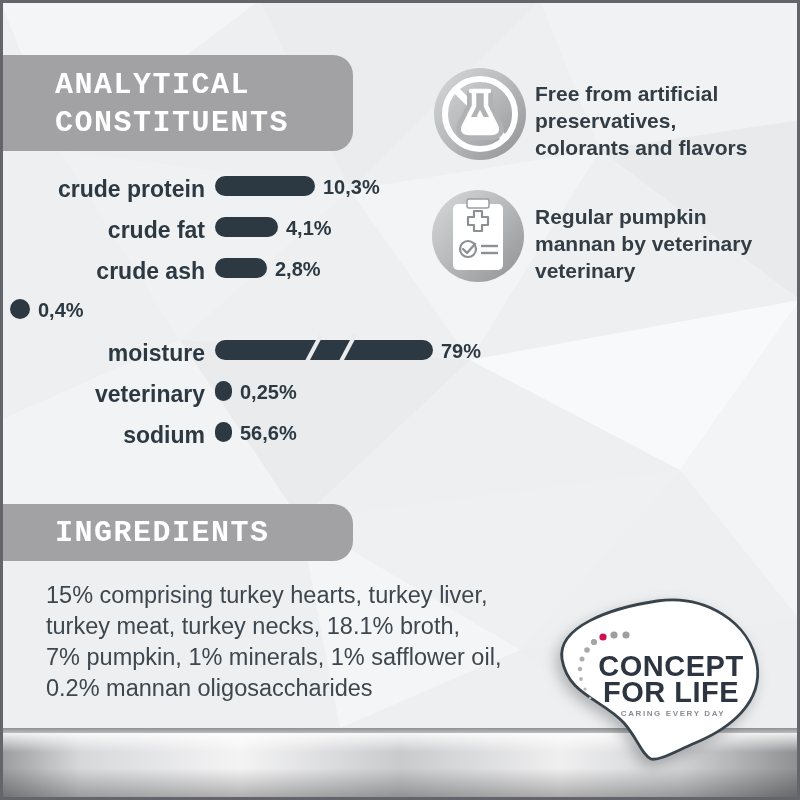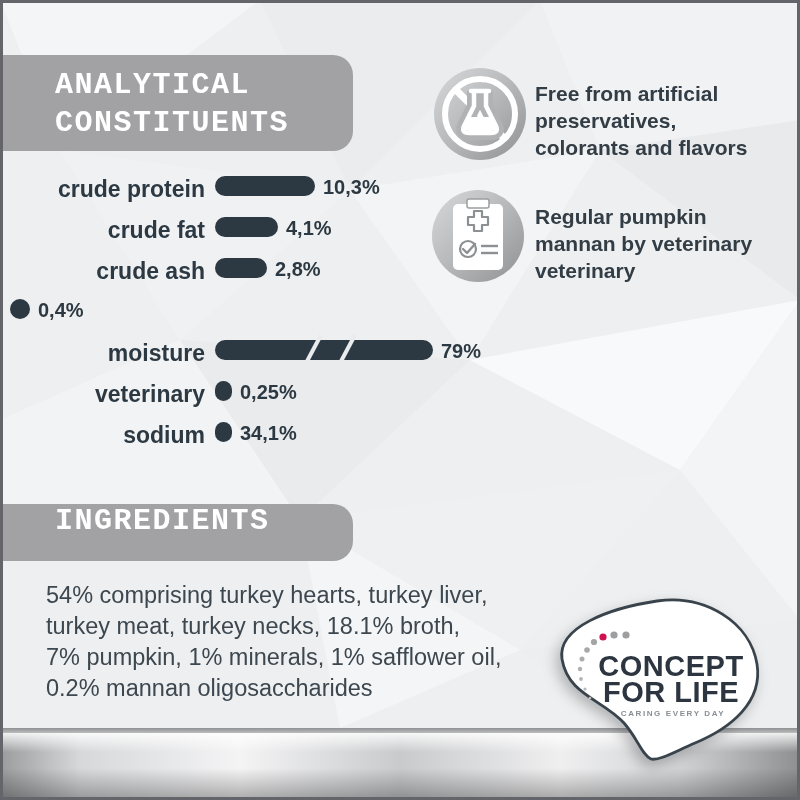--- a/index.html
+++ b/index.html
@@ -12,21 +12,21 @@
   }
   .bg-pattern{position:absolute;left:0;top:0;z-index:0;}
 
   
   .hdr{
     position:absolute;left:0;background:var(--block,#a2a2a4);
     border-radius:0 20px 20px 0;color:#ffffff;font-weight:bold;
     letter-spacing:1.5px;z-index:5;padding-left:55px;font-family:Liberation Mono, monospace;
   }
   .hdr1{top:55px;width:353px;height:96px;font-size:30px;line-height:38px;padding-top:11px;}
-  .hdr2{top:504px;width:353px;height:57px;font-size:30px;display:flex;}
+  .hdr2{top:504px;width:353px;height:57px;font-size:30px;display:flex;align-items:center;}
 
   
   .chart{position:absolute;left:0;top:176px;z-index:5;}
   .crow{display:flex;height:41px;}
   .clabel{width:205px;text-align:right;font-weight:bold;font-size:23px;color:var(--ink);}
   .cbar{
     position:relative;height:20px;margin-left:10px;border-radius:10px;
     background:var(--ink);flex:0 0 auto;
   }
   .slash{
@@ -125,21 +125,21 @@
       <span class="cval">79%</span>
     </div>
     <div class="crow">
       <span class="clabel">veterinary</span>
       <div class="cbar" style="width: 17px;"></div>
       <span class="cval">0,25%</span>
     </div>
     <div class="crow">
       <span class="clabel">sodium</span>
       <div class="cbar" style="width: 17px;"></div>
-      <span class="cval">34,1%</span>
+      <span class="cval">56,6%</span>
     </div>
   </div>
 
   <svg class="badge-icon" style="left:433px;top:67px;" width="94" height="94" viewBox="-47 -47 94 94">
     <defs>
       <linearGradient id="silver1" x1="0" y1="0" x2="1" y2="1">
         <stop offset="0" stop-color="#d8d9da"></stop>
           <stop offset="0.55" stop-color="#b3b4b6"></stop>
           <stop offset="1" stop-color="#8f9193"></stop>
       </linearGradient>
@@ -183,21 +183,21 @@
     <div>Regular pumpkin</div>
     <div>mannan by veterinary</div>
     <div>veterinary</div>
   </div>
 
   <div class="hdr hdr2">
     <span>INGREDIENTS</span>
   </div>
 
   <div class="ing-text">
-    <div>54% comprising turkey hearts, turkey liver,</div>
+    <div>15% comprising turkey hearts, turkey liver,</div>
     <div>turkey meat, turkey necks, 18.1% broth,</div>
     <div>7% pumpkin, 1% minerals, 1% safflower oil,</div>
     <div>0.2% mannan oligosaccharides</div>
   </div>
 
   <div class="band-sep"></div>
   <div class="band"></div>
   <div class="band-bottom"></div>
 
   <svg class="logo" width="215" height="180" viewBox="0 0 215 180">

